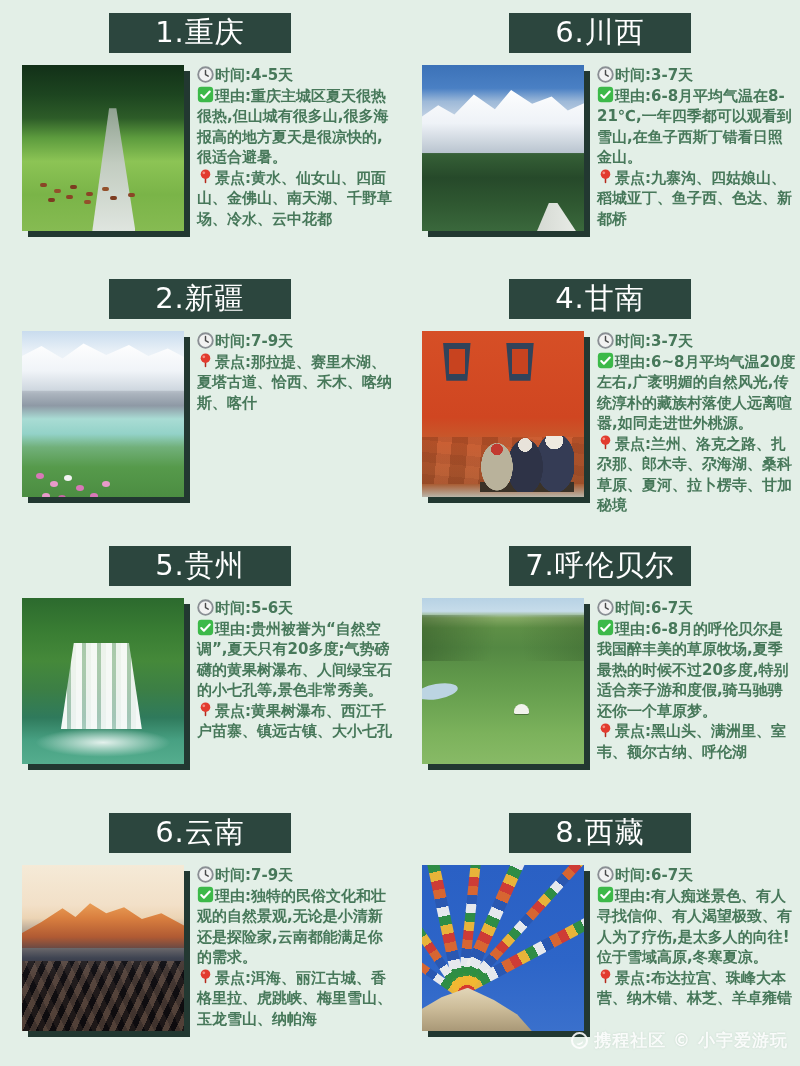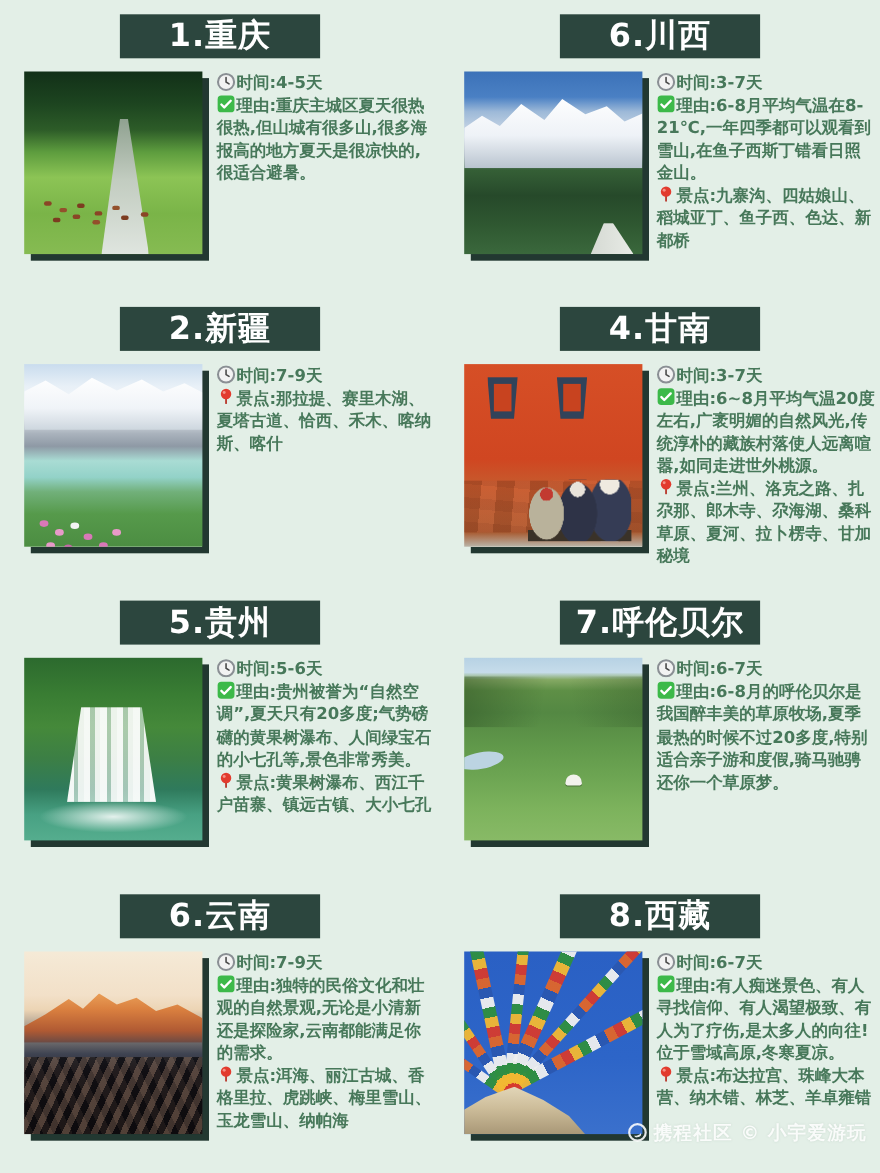--- a/index.html
+++ b/index.html
@@ -21,21 +21,21 @@
     width:800px; height:1066px;
   }
   .cell { display:flex; flex-direction:column; align-items:center; }
   .banner {
     margin-top:13px;
     min-width:182px; height:40px;
     padding:0 14px; box-sizing:border-box;
     background:#2c463e;
     color:#ffffff;
     display:flex; align-items:center; justify-content:center;
-    font-size:29px; font-weight:bold; letter-spacing:1px;
+    font-size:29px; font-weight:normal; letter-spacing:1px;
   }
   .content {
     display:flex; width:100%;
     padding:12px 12px 0 14px; box-sizing:border-box;
     gap:13px;
     margin-left:16px;
   }
   .photo {
     width:162px; height:166px; flex-shrink:0;
     box-shadow:6px 6px 0 #223831;
@@ -173,21 +173,21 @@
   .photo-8 .f5 { transform:rotate(-102deg); height:12px; }
   .photo-8 .f6 { transform:rotate(-124deg); height:9px; }
   .photo-8 .f7 { transform:rotate(-145deg); height:8px; }
   .photo-8::after {
     content:""; position:absolute; bottom:0; left:-6%; width:90%; height:26%;
     background:linear-gradient(180deg,#e2d6b8 0%,#cdbd9a 45%,#a99877 100%);
     clip-path:polygon(0 100%,6% 50%,20% 22%,38% 0,56% 28%,72% 62%,82% 100%);
   }
   
   .watermark {
-    position:absolute; right:12px; bottom:25px;
+    position:absolute; right:12px; bottom:14px;
     display:flex; align-items:center; gap:6px;
     color:rgba(255,255,255,0.88);
     font-size:17px; font-weight:bold; letter-spacing:1px;
     text-shadow:0 0 2px rgba(120,150,130,0.25);
   }
   .wm-icon {
     width:17px; height:17px; border-radius:50%;
     border:2px solid rgba(255,255,255,0.88); box-sizing:border-box;
     position:relative;
   }
@@ -214,20 +214,25 @@
         </div>
         <div class="info">
           <p class="line"><span class="icon"><svg viewBox="0 0 20 20">
                   <circle cx="10" cy="10" r="8.6" fill="#f2f2f2" stroke="#8a8f94" stroke-width="2.2"></circle>
                   <path d="M10 5.2v4.8l3.2 2" stroke="#4a4a4a" stroke-width="1.7" fill="none" stroke-linecap="round"></path>
                 </svg></span><span>时间:</span><span>4-5天</span></p>
           <p class="line"><span class="icon"><svg viewBox="0 0 20 20">
                   <rect x="1" y="1" width="18" height="18" rx="4" fill="#3cb949"></rect>
                   <path d="M5 10.6l3.1 3.1L15 6.6" stroke="#fff" stroke-width="2.5" fill="none" stroke-linecap="round" stroke-linejoin="round"></path>
                 </svg></span><span>理由:</span><span>重庆主城区夏天很热很热,但山城有很多山,很多海报高的地方夏天是很凉快的,很适合避暑。</span></p>
+          <p class="line"><span class="icon"><svg viewBox="0 0 20 20">
+                  <rect x="9.1" y="11" width="1.8" height="7" rx="0.9" fill="#b5291d"></rect>
+                  <circle cx="10" cy="7.3" r="5.6" fill="#e23b2e"></circle>
+                  <circle cx="8" cy="5.7" r="1.6" fill="#f49287"></circle>
+                </svg></span><span>景点:</span><span>黄水、仙女山、四面山、金佛山、南天湖、千野草场、冷水、云中花都</span></p>
         </div>
       </div>
     </section>
 
     <section class="cell">
       <div class="banner">
         <span>6.川西</span>
       </div>
       <div class="content">
         <div class="photo photo-2"></div>
@@ -331,20 +336,25 @@
         </div>
         <div class="info">
           <p class="line"><span class="icon"><svg viewBox="0 0 20 20">
                   <circle cx="10" cy="10" r="8.6" fill="#f2f2f2" stroke="#8a8f94" stroke-width="2.2"></circle>
                   <path d="M10 5.2v4.8l3.2 2" stroke="#4a4a4a" stroke-width="1.7" fill="none" stroke-linecap="round"></path>
                 </svg></span><span>时间:</span><span>6-7天</span></p>
           <p class="line"><span class="icon"><svg viewBox="0 0 20 20">
                   <rect x="1" y="1" width="18" height="18" rx="4" fill="#3cb949"></rect>
                   <path d="M5 10.6l3.1 3.1L15 6.6" stroke="#fff" stroke-width="2.5" fill="none" stroke-linecap="round" stroke-linejoin="round"></path>
                 </svg></span><span>理由:</span><span>6-8月的呼伦贝尔是我国醉丰美的草原牧场,夏季最热的时候不过20多度,特别适合亲子游和度假,骑马驰骋还你一个草原梦。</span></p>
+          <p class="line"><span class="icon"><svg viewBox="0 0 20 20">
+                  <rect x="9.1" y="11" width="1.8" height="7" rx="0.9" fill="#b5291d"></rect>
+                  <circle cx="10" cy="7.3" r="5.6" fill="#e23b2e"></circle>
+                  <circle cx="8" cy="5.7" r="1.6" fill="#f49287"></circle>
+                </svg></span><span>景点:</span><span>黑山头、满洲里、室韦、额尔古纳、呼伦湖</span></p>
         </div>
       </div>
     </section>
 
     <section class="cell">
       <div class="banner">
         <span>6.云南</span>
       </div>
       <div class="content">
         <div class="photo photo-7"></div>

